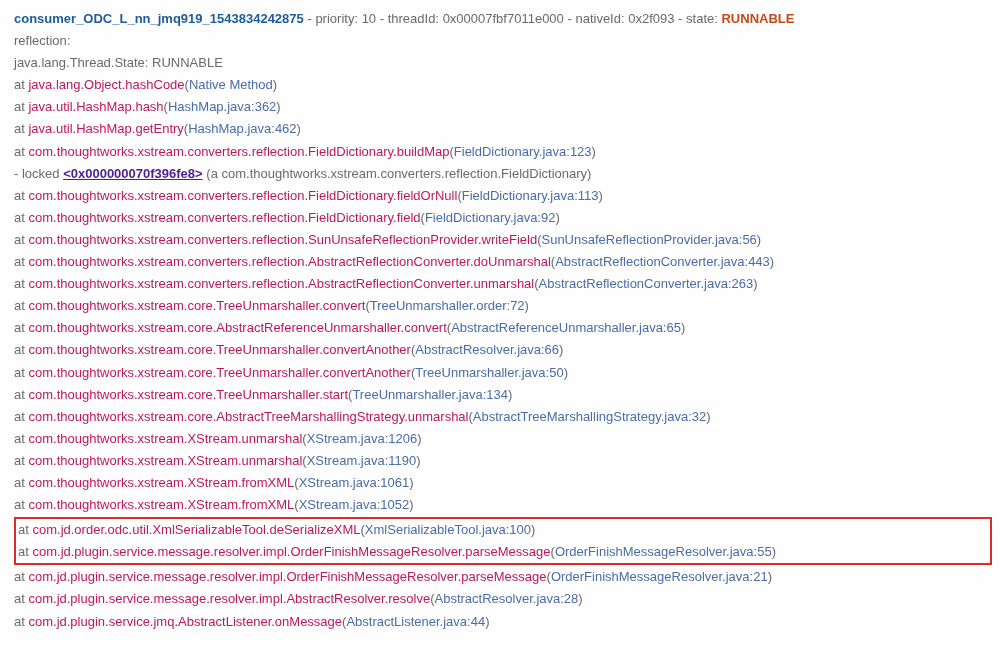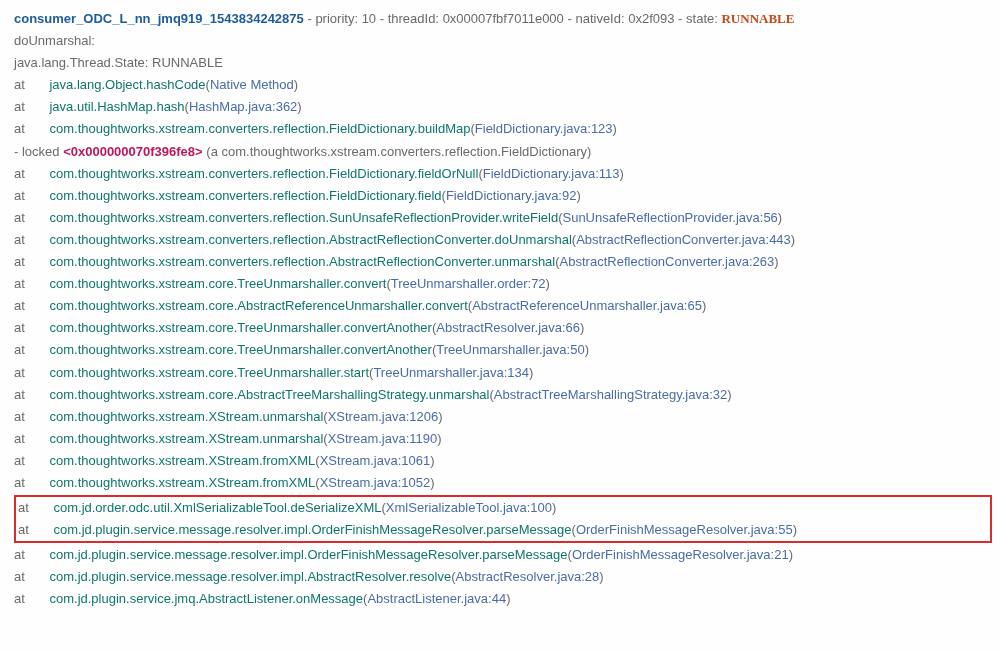--- a/index.html
+++ b/index.html
@@ -9,26 +9,26 @@
       color: #6a6a6a;
       background: #fefefe;
       margin: 0;
       padding: 8px 14px;
       width: 1000px;
       box-sizing: border-box;
     }
     .header { white-space: nowrap; }
     .thread-name { color: #1e5c9b; font-weight: bold; }
     .meta-label { color: #6a6a6a; }
-    .state-val { color: #c44a1a; font-weight: bold; font-family: Liberation Serif, serif; }
+    .state-val { color: #c44a1a; font-weight: bold; }
     .line { white-space: nowrap; }
     .prefix { color: #6a6a6a; }
-    .method { color: #0f766e; margin-left: 21px; }
+    .method { color: #be185d; }
     .src { color: #4a6ca8; }
-    .lock-addr { font-weight: bold; color: #be185d; }
+    .lock-addr { font-weight: bold; color: #4c1d95; text-decoration: underline; }
     .highlight-box {
       border: 2px solid #dc2b2b;
       margin: 1px 0;
       padding: 0 2px;
       display: inline-block;
       min-width: 970px;
     }
   </style>
 </head>
 <body>
@@ -44,26 +44,27 @@
   <span class="meta-label">threadId:</span>
   <span class="meta-label">0x00007fbf7011e000</span>
   <span class="meta-label"> - </span>
   <span class="meta-label">nativeId:</span>
   <span class="meta-label">0x2f093</span>
   <span class="meta-label"> - </span>
   <span class="meta-label">state:</span>
   <span class="state-val">RUNNABLE</span>
 </div>
 
-<div class="line">doUnmarshal:</div>
+<div class="line">reflection:</div>
 <div class="line">java.lang.Thread.State: RUNNABLE</div>
 
 <div id="frames1">
     <div class="line"><span class="prefix">at </span><span class="method">java.lang.Object.hashCode</span><span class="prefix">(</span><span class="src">Native Method</span><span class="prefix">)</span></div>
     <div class="line"><span class="prefix">at </span><span class="method">java.util.HashMap.hash</span><span class="prefix">(</span><span class="src">HashMap.java:362</span><span class="prefix">)</span></div>
+    <div class="line"><span class="prefix">at </span><span class="method">java.util.HashMap.getEntry</span><span class="prefix">(</span><span class="src">HashMap.java:462</span><span class="prefix">)</span></div>
     <div class="line"><span class="prefix">at </span><span class="method">com.thoughtworks.xstream.converters.reflection.FieldDictionary.buildMap</span><span class="prefix">(</span><span class="src">FieldDictionary.java:123</span><span class="prefix">)</span></div>
   </div>
 
 <div class="line">
   <span class="prefix">- locked </span>
   <span class="lock-addr">&lt;0x000000070f396fe8&gt;</span>
   <span class="prefix"> (a com.thoughtworks.xstream.converters.reflection.FieldDictionary)</span>
 </div>
 
 <div id="frames2">

